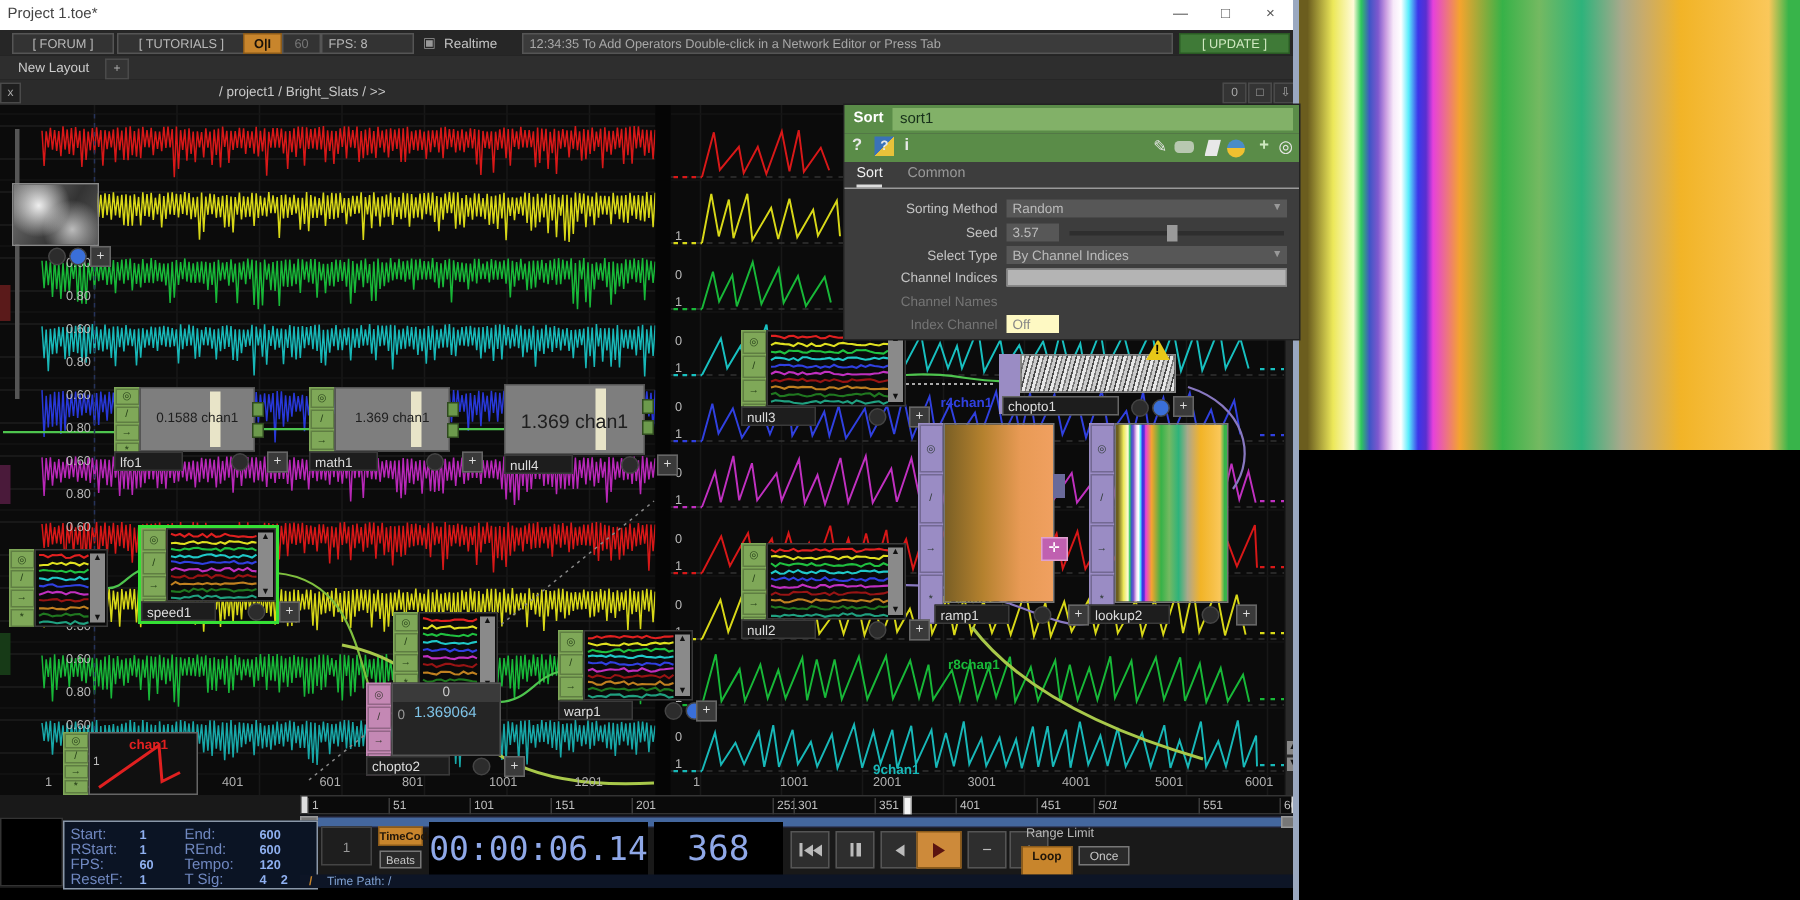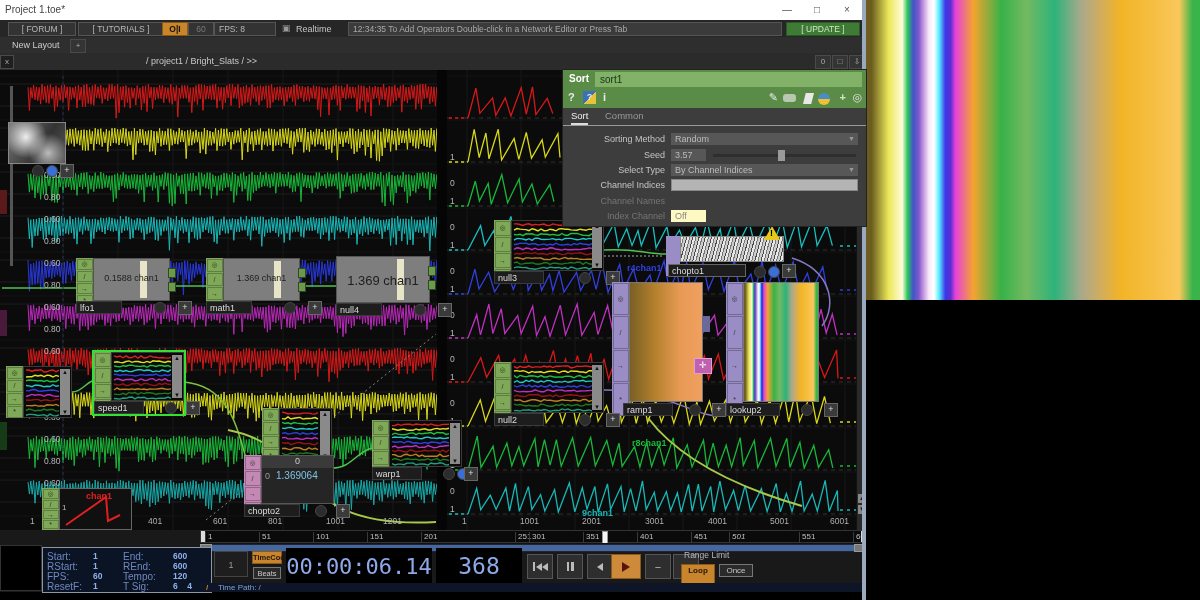--- a/index.html
+++ b/index.html
@@ -698,21 +698,21 @@
         <span class="inf-v" style="left: 50px; top: 13px;">1</span>
         <span class="inf-l" style="left: 80px; top: 13px;">REnd:</span>
         <span class="inf-v" style="left: 130px; top: 13px;">600</span>
         <span class="inf-l" style="left: 4px; top: 23px;">FPS:</span>
         <span class="inf-v" style="left: 50px; top: 23px;">60</span>
         <span class="inf-l" style="left: 80px; top: 23px;">Tempo:</span>
         <span class="inf-v" style="left: 130px; top: 23px;">120</span>
         <span class="inf-l" style="left: 4px; top: 33px;">ResetF:</span>
         <span class="inf-v" style="left: 50px; top: 33px;">1</span>
         <span class="inf-l" style="left: 80px; top: 33px;">T Sig:</span>
-        <span class="inf-v" style="left: 130px; top: 33px;">6    4</span>
+        <span class="inf-v" style="left: 130px; top: 33px;">4    2</span>
       </div>
     <div class="tbtn graybtn" style="left:214px;top:21px;width:34px;height:26px;line-height:26px;background:#1e1e1e;border-color:#444;color:#999;">1</div>
     <div class="tbtn orange" style="left:252px;top:21px;width:30px;height:13px;line-height:12px;font-size:7.5px;">TimeCode</div>
     <div class="tbtn graybtn" style="left:253px;top:37px;width:28px;height:12px;line-height:11px;font-size:7.5px;">Beats</div>
     <div id="tcdisp">00:00:06.14</div>
     <div id="frdisp">368</div>
     <div class="transbtn" style="left:527px;">
         <span style="width:2px;height:9px;background:#bbb;margin-right:1px;"></span>
         <span class="tri-l"></span>
         <span class="tri-l"></span>

